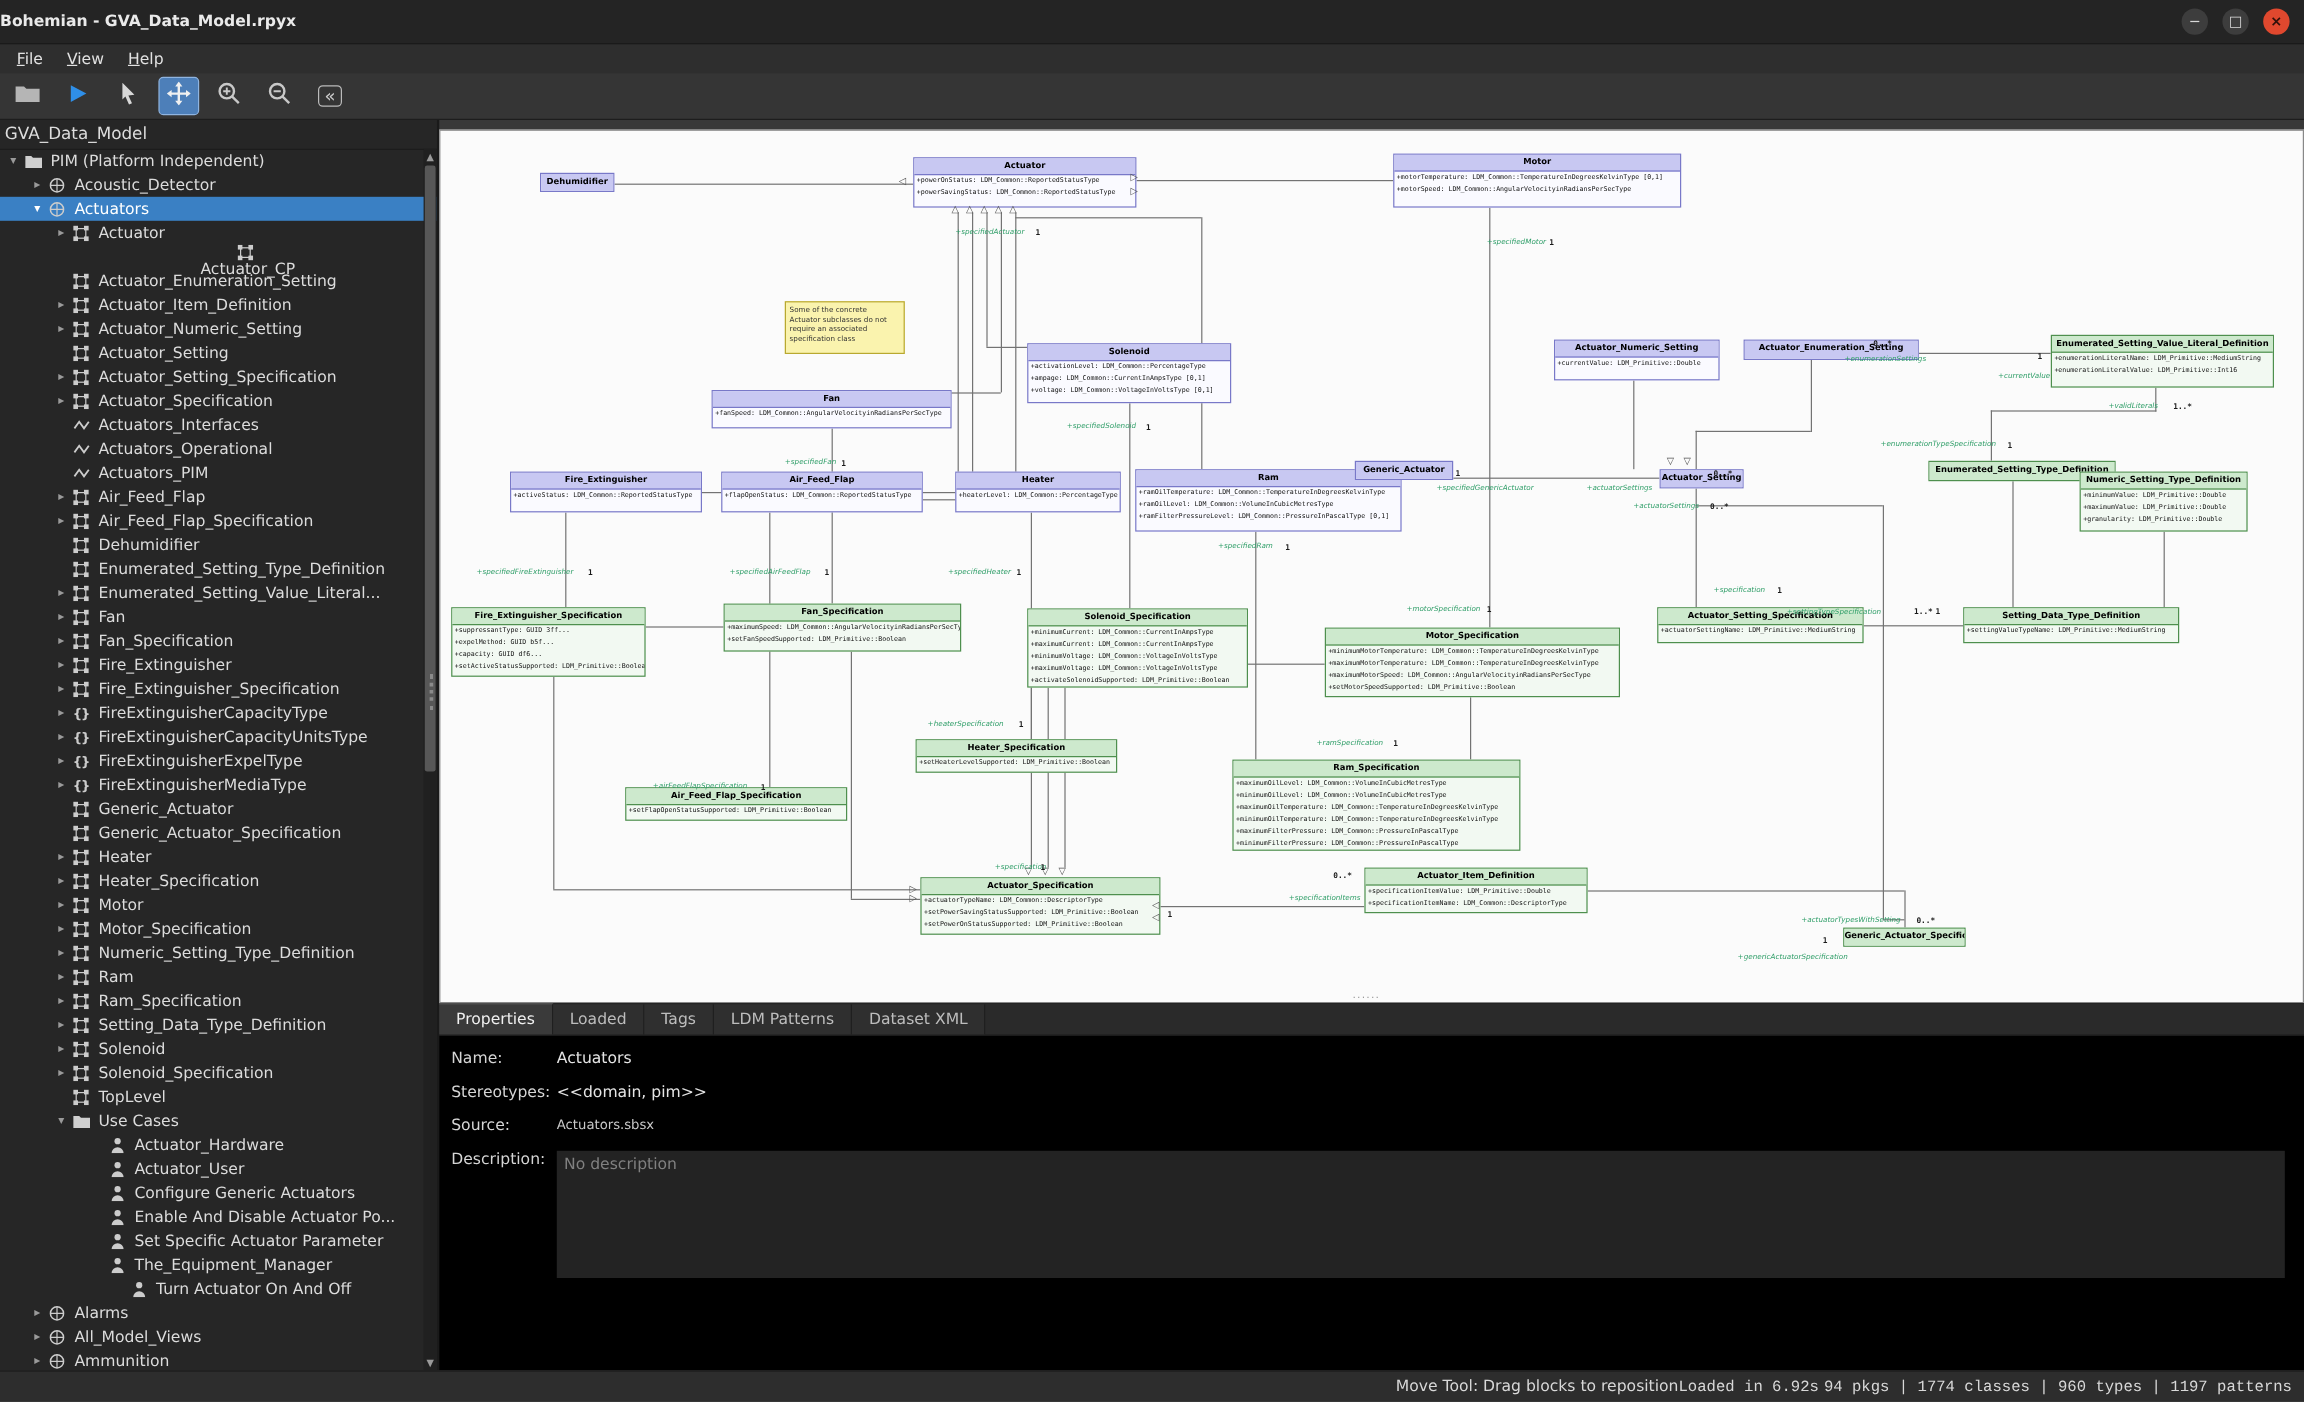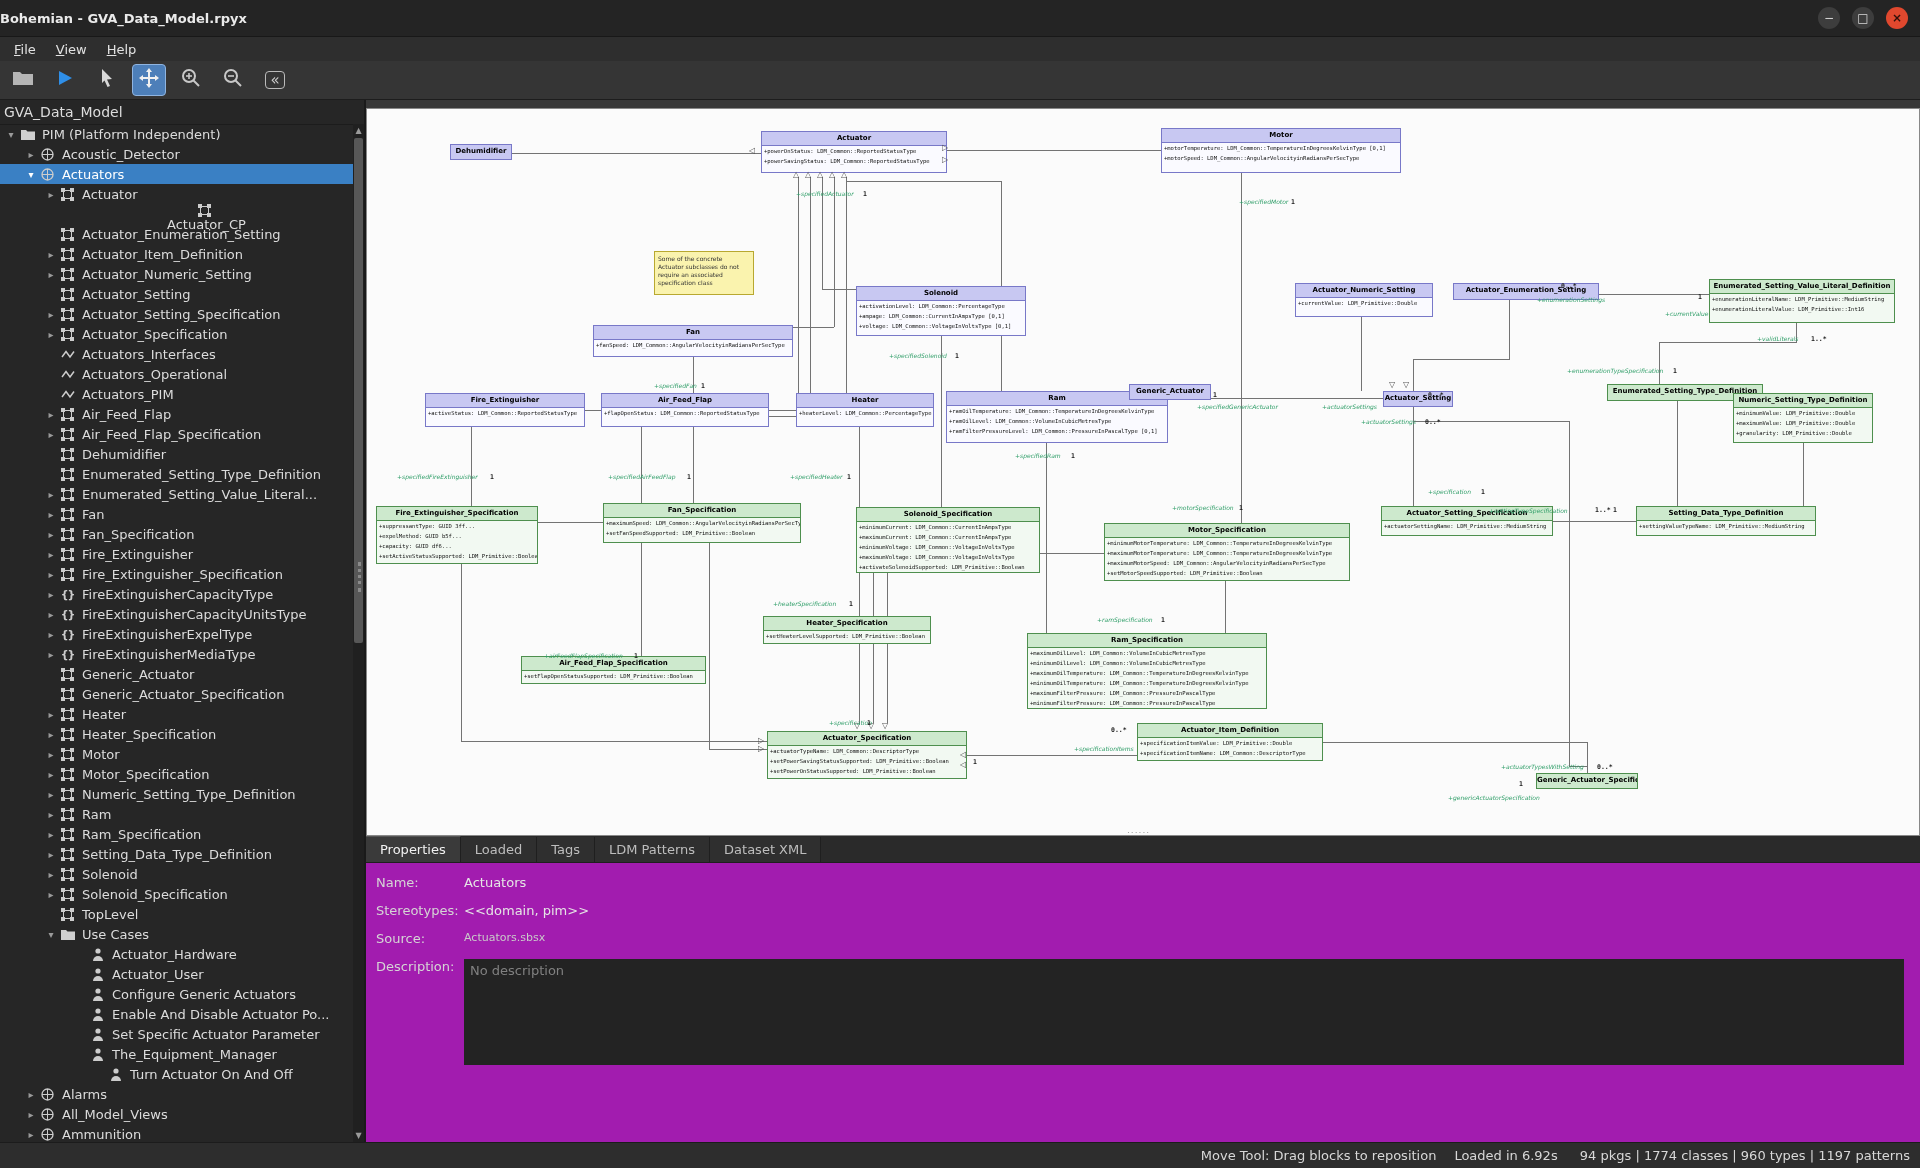--- a/index.html
+++ b/index.html
@@ -47,38 +47,38 @@
   .cls.green .hd{background:#cde9cd;border-bottom-color:#4e8f4e;}
   .cls .at{font-family:"DejaVu Sans Mono","Liberation Mono",monospace;font-size:5.5px;
     line-height:10px;height:10px;color:#111;padding-left:2px;white-space:nowrap;overflow:hidden;}
   .note{position:absolute;background:#faf3ae;border:1px solid #b8a830;color:#333;
     font-size:6px;line-height:8px;padding:3px;box-sizing:border-box;z-index:3;}
   .role{position:absolute;color:#2f9e68;font-size:6px;font-style:italic;white-space:nowrap;z-index:4;}
   .mult{position:absolute;color:#1a1a1a;font-size:6.5px;font-weight:bold;
     font-family:"DejaVu Sans Mono",monospace;white-space:nowrap;z-index:4;}
   .arr{position:absolute;color:#555;font-size:8px;line-height:8px;z-index:4;}
   .cdots{position:absolute;left:760px;bottom:0px;color:#999;font-size:9px;letter-spacing:1px;z-index:5;}
-  .bottompanel{position:absolute;left:366px;top:736px;width:1554px;height:306px;background:#a21caf;}
+  .bottompanel{position:absolute;left:366px;top:736px;width:1554px;height:306px;background:#000000;}
   .tabbar{height:26px;background:#2a2a2a;border-bottom:1px solid #1f1f1f;display:flex;align-items:flex-end;}
   .tab{height:25px;line-height:25px;padding:0 14px;font-size:13px;color:#bdbdbd;
     border-right:1px solid #1f1f1f;background:#2f2f2f;}
   .tab.active{background:#3a3a3a;color:#f0f0f0;border-top:1px solid #555;}
   .fields{padding:12px 0 0 10px;}
   .frow{display:flex;margin-bottom:13px;align-items:flex-start;}
   .flabel{width:88px;color:#d5d5d5;font-size:13px;flex:none;}
   .fvalue{color:#e5e5e5;font-size:13px;}
   .fvalue.mono{font-family:"DejaVu Sans Mono","Liberation Mono",monospace;font-size:11.5px;color:#c9c9c9;}
   .fvalue.small{font-size:11px;color:#c9c9c9;}
   .descbox{width:1440px;height:106px;background:#232323;border:none;resize:none;color:#cccccc;
     font-size:13px;font-family:"DejaVu Sans","Liberation Sans",sans-serif;padding:4px 6px;box-sizing:border-box;outline:none;}
   .descbox::placeholder{color:#808080;}
   .statusbar{position:absolute;left:0;bottom:0;width:1920px;height:26px;background:#2d2d2d;
     border-top:1px solid #1c1c1c;display:flex;align-items:center;justify-content:flex-end;
     padding:0 10px;box-sizing:border-box;color:#d8d8d8;font-size:13px;}
-  .statusright span{margin-left:18px;}
+  .statusright span{font-family:Liberation Mono, monospace;}
 </style>
 </head>
 <body>
 
 <div class="titlebar">
   <span class="title">Bohemian - GVA_Data_Model.rpyx</span>
   <div class="winctrls">
       <div class="wbtn">−</div>
       <div class="wbtn">□</div>
       <div class="wbtn close">×</div>

